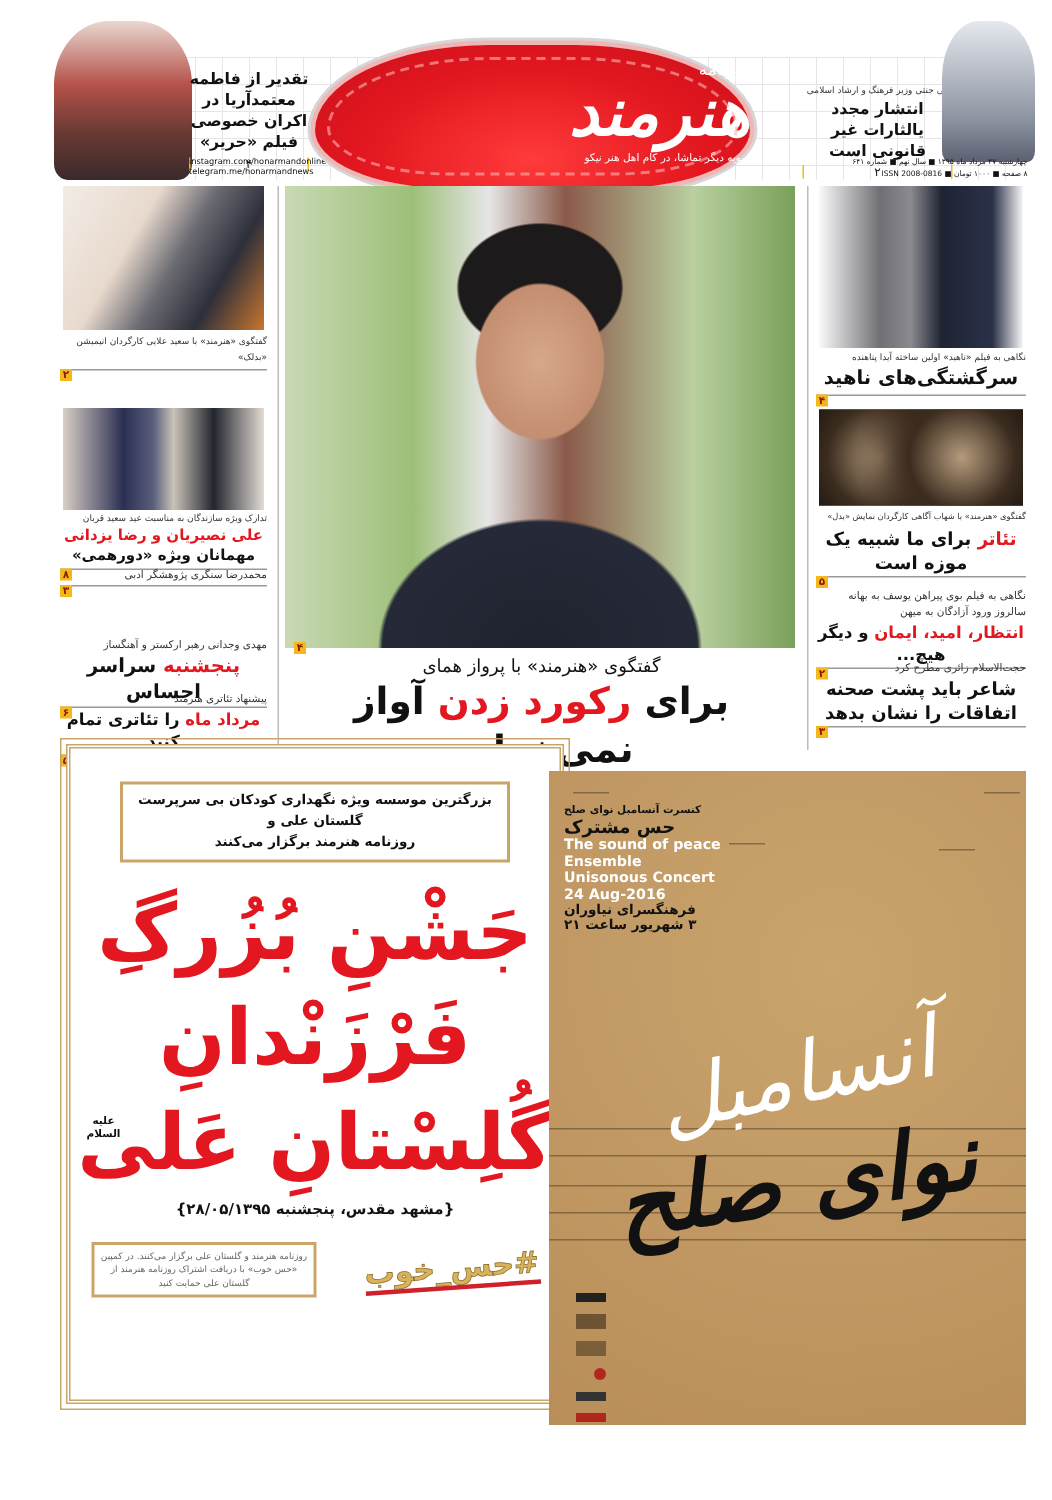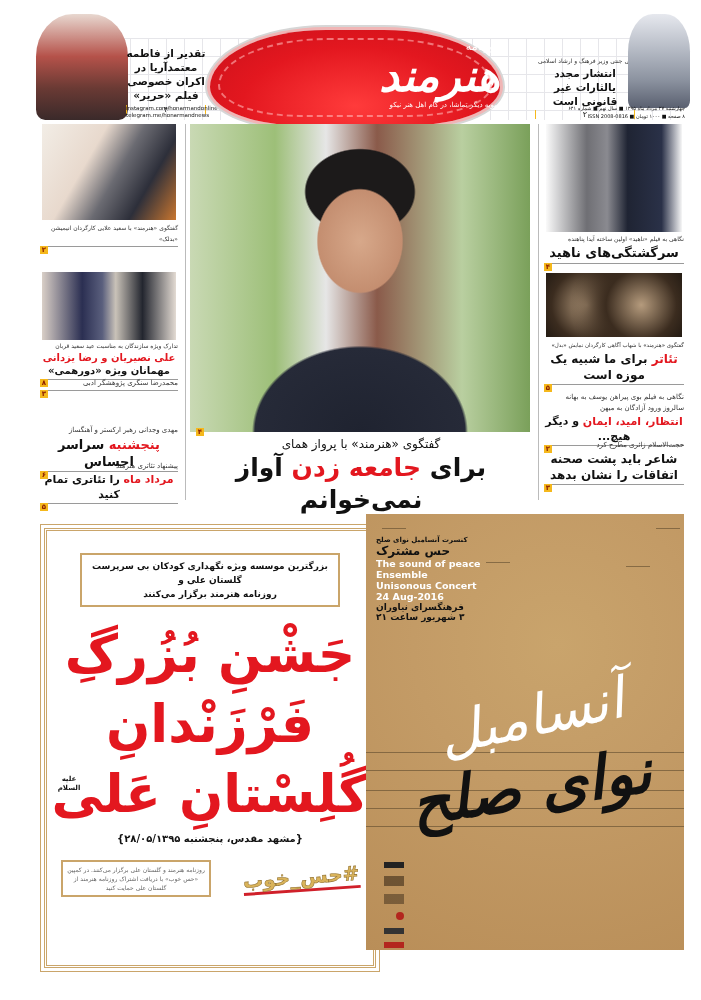--- a/index.html
+++ b/index.html
@@ -142,21 +142,21 @@
       <span class="pg-badge" style="float:left;">۵</span>
     </div>
 </div>
 
 <div class="abs photo img-hero" style="left:190px; top:124px; width:340px; height:308px;"></div>
 <span class="abs pg-badge" style="left:196px; top:428px;">۴</span>
 <div class="abs" style="left:186px; top:436px; width:350px; text-align:center;">
   <div style="font-size:12px; line-height:16px;">گفتگوی «هنرمند» با پرواز همای</div>
   <div style="font-weight:bold; font-size:25px; line-height:32px; letter-spacing:-0.5px;">
     <span>برای</span>
-    <span class="red">جامعه زدن</span>
+    <span class="red">رکورد زدن</span>
     <span>آواز نمی‌خوانم</span>
   </div>
 </div>
 
 <div class="abs photo img-film1" style="left:546px; top:124px; width:136px; height:108px;"></div>
 <div class="abs" style="left:544px; top:233px; width:140px;">
   <div class="kicker" style="font-size:6px;">نگاهی به فیلم «ناهید» اولین ساخته آیدا پناهنده</div>
   <div class="headline" style="font-size:13px; line-height:17px;">سرگشتگی‌های ناهید</div>
   <div class="rule" style="margin-top:2px;">
       <span class="pg-badge" style="float:left;">۴</span>
@@ -192,21 +192,21 @@
   <div class="kicker" style="font-size:7px;">حجت‌الاسلام زائری مطرح کرد</div>
   <div class="headline" style="font-size:12px; line-height:16px;">شاعر باید پشت صحنه اتفاقات را نشان بدهد</div>
   <div class="rule" style="margin-top:1px;">
       <span class="pg-badge" style="float:left;">۳</span>
     </div>
 </div>
 
 <div class="abs" style="left:185px; top:124px; width:1px; height:376px; background:#bbb;"></div>
 <div class="abs" style="left:538px; top:124px; width:1px; height:376px; background:#bbb;"></div>
 
-<div class="abs ad-frame" style="left:44px; top:528px; width:332px; height:440px;">
+<div class="abs ad-frame" style="left:44px; top:496px; width:332px; height:440px;">
   <div style="margin:22px auto 0; width:260px; border:2px solid #caa56a; padding:4px 6px; text-align:center; font-size:9px; line-height:14px; font-weight:bold;">
     <div>بزرگترین موسسه ویژه نگهداری کودکان بی سرپرست گلستان علی و</div>
     <div>روزنامه هنرمند برگزار می‌کنند</div>
   </div>
   <div class="ad-title" style="margin-top:12px;">جَشْنِ بُزُرگِ</div>
   <div class="ad-title">فَرْزَنْدانِ</div>
   <div style="position:relative;">
     <div class="ad-title">گُلِسْتانِ عَلی</div>
     <div style="position:absolute; left:8px; top:16px; width:28px; font-size:7px; line-height:9px; text-align:center; font-weight:bold;">علیه السلام</div>
   </div>

